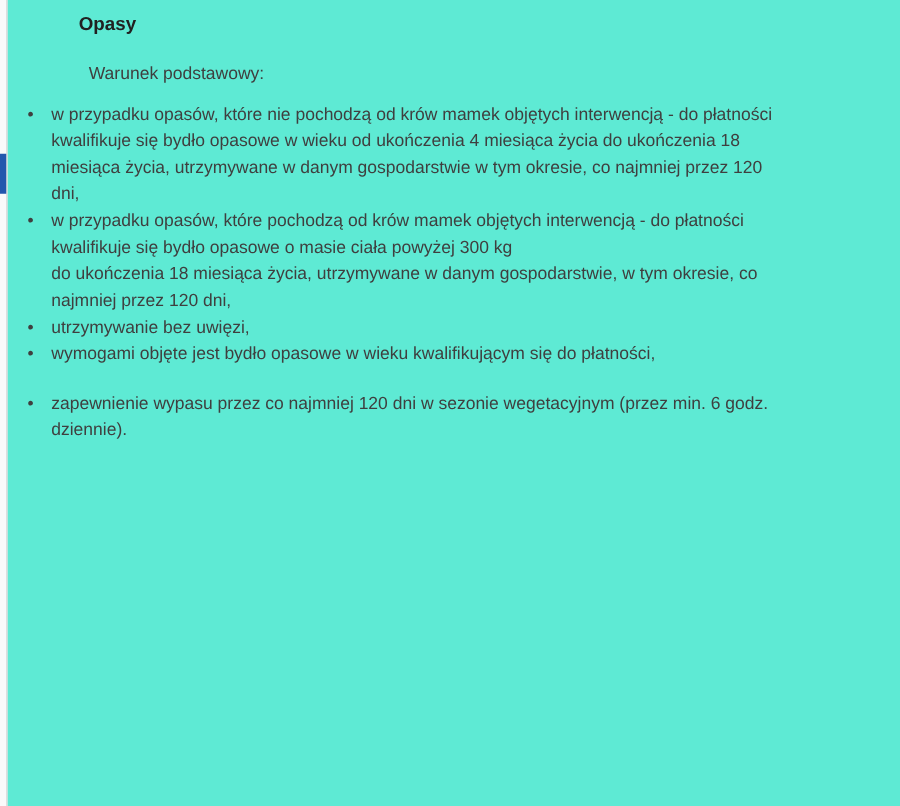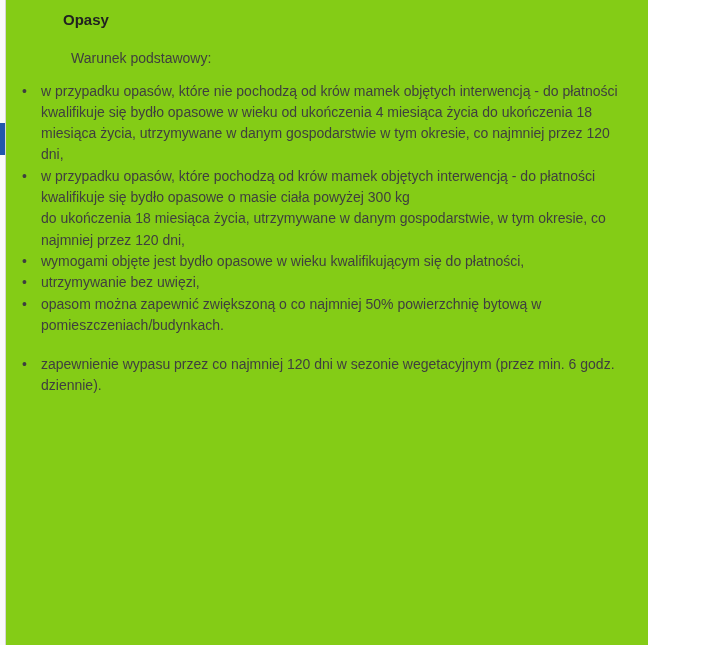--- a/index.html
+++ b/index.html
@@ -7,23 +7,23 @@
     padding: 0;
     background: #ffffff;
     width: 720px;
     height: 645px;
     overflow: hidden;
     font-family: "Liberation Sans", "DejaVu Sans", sans-serif;
     color: #3f3f3f;
   }
   .page {
     position: relative;
-    width: 648px;
+    width: 720px;
     height: 645px;
-    background: #84cc16;
+    background: #5eead4;
     text-decoration: underline;
   }
   
   .rail {
     position: absolute;
     left: 0;
     top: 0;
     width: 5px;
     height: 645px;
     background: #fafafa;
@@ -96,24 +96,22 @@
 
     <ul class="blist">
       <li>w przypadku opasów, które nie pochodzą od krów mamek objętych interwencją - do płatności
 kwalifikuje się bydło opasowe w wieku od ukończenia 4 miesiąca życia do ukończenia 18
 miesiąca życia, utrzymywane w danym gospodarstwie w tym okresie, co najmniej przez 120
 dni,</li>
       <li>w przypadku opasów, które pochodzą od krów mamek objętych interwencją - do płatności
 kwalifikuje się bydło opasowe o masie ciała powyżej 300 kg
 do ukończenia 18 miesiąca życia, utrzymywane w danym gospodarstwie, w tym okresie, co
 najmniej przez 120 dni,</li>
+      <li>utrzymywanie bez uwięzi,</li>
       <li>wymogami objęte jest bydło opasowe w wieku kwalifikującym się do płatności,</li>
-      <li>utrzymywanie bez uwięzi,</li>
-      <li>opasom można zapewnić zwiększoną o co najmniej 50% powierzchnię bytową w
-pomieszczeniach/budynkach.</li>
     </ul>
 
 
     <ul class="blist">
       <li>zapewnienie wypasu przez co najmniej 120 dni w sezonie wegetacyjnym (przez min. 6 godz.
 dziennie).</li>
     </ul>
 
   </main>
 </div>

